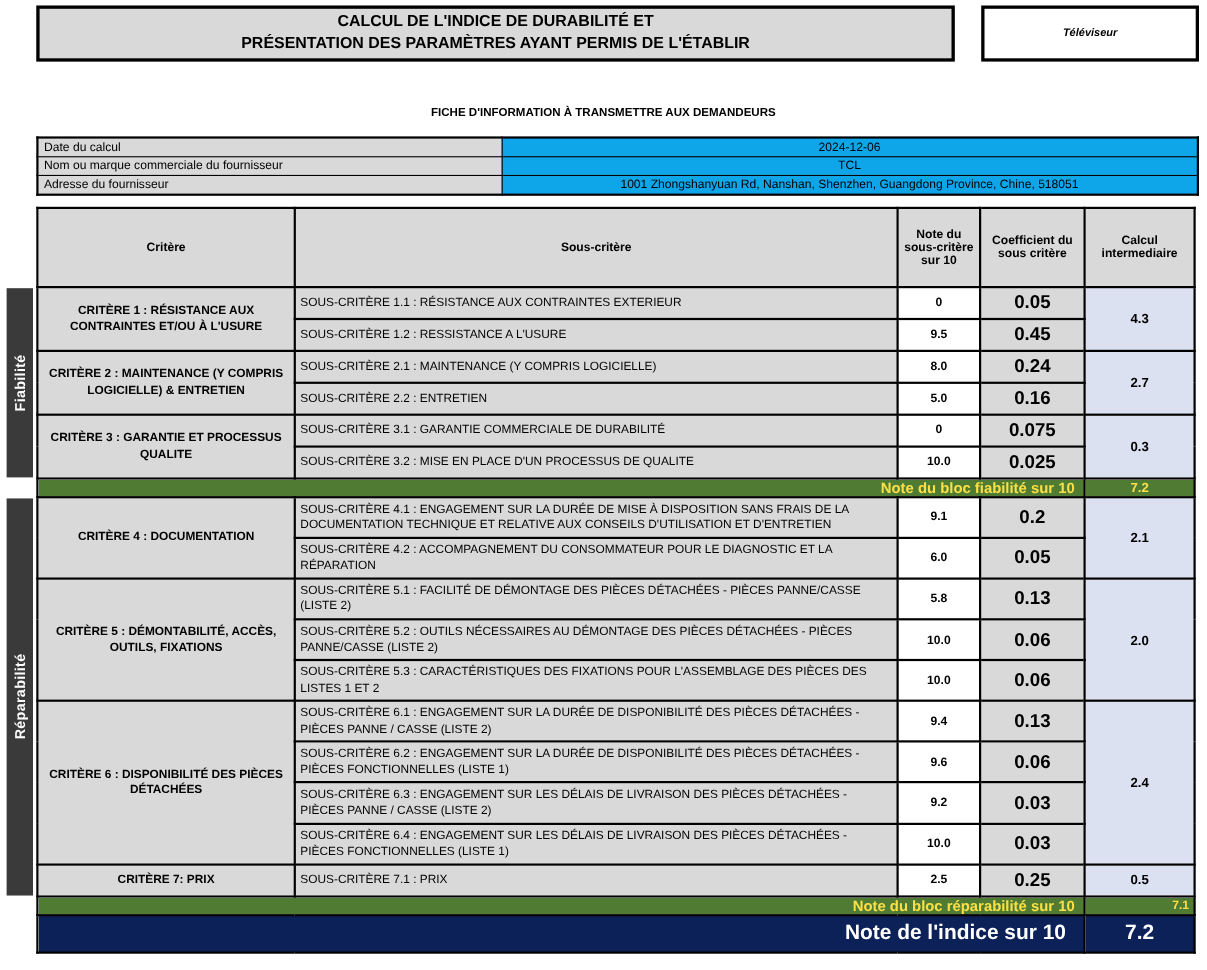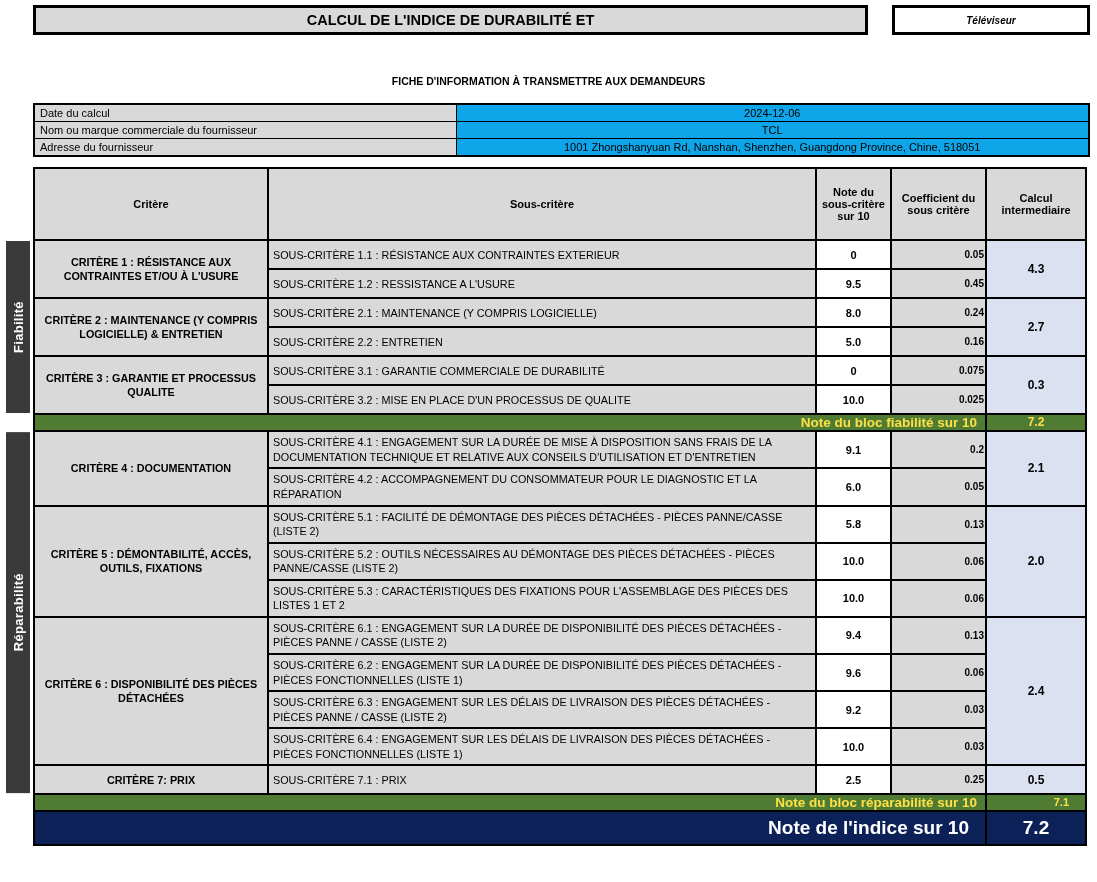--- a/index.html
+++ b/index.html
@@ -30,43 +30,44 @@
   .info-table td.info-label{width:422px;background:var(--gray);text-align:left;}
   .info-table td.info-value{background:#0ea5e9;text-align:center;}
   
   .main-area{position:relative;margin:10px 0 0 6px;}
   .main-table{border-collapse:collapse;table-layout:fixed;width:1052px;margin-left:27px;}
   .main-table th,.main-table td{border:2px solid #000;overflow:hidden;}
   .main-table thead th{background:var(--gray);font-size:11px;font-weight:bold;height:72px;padding:2px;}
   td.crit{background:var(--gray);font-weight:bold;font-size:10.8px;text-align:center;padding:2px 8px;line-height:1.35;}
   td.sub{background:var(--gray);font-size:10.8px;font-weight:normal;text-align:left;padding:3px 4px;line-height:1.35;height:29px;}
   td.note{background:#fff;font-weight:bold;font-size:11px;text-align:center;}
-  td.coef{background:var(--gray);font-weight:bold;font-size:10px;text-align:right;}
+  td.coef{background:var(--gray);font-weight:bold;font-size:17px;text-align:center;}
   td.calc{background:var(--lav);font-weight:bold;font-size:12px;text-align:center;}
   tr.block-note td{background:var(--green);color:#fde047;font-weight:bold;height:15px;padding:0;line-height:15px;}
   tr.block-note td.bn-label{text-align:right;font-size:13.5px;padding-right:8px;}
   tr.block-note td.bn-value{text-align:center;font-size:12px;}
-  tr.block-note td.bn-value.right{text-align:right;padding-right:16px;font-size:11px;}
+  tr.block-note td.bn-value.right{text-align:right;padding-right:4px;font-size:11px;}
   tr.final-row td{background:var(--navy);color:#fff;font-weight:bold;height:34px;}
   tr.final-row td.fin-label{text-align:right;font-size:19px;padding-right:16px;}
   tr.final-row td.fin-value{text-align:center;font-size:19px;}
   
   .band{
     position:absolute;left:0;width:24px;background:var(--band);color:#fff;
     font-weight:bold;font-size:13px;letter-spacing:.3px;
     display:flex;align-items:center;justify-content:center;
     writing-mode:vertical-rl;transform:rotate(180deg);
   }
 </style>
 </head>
 <body>
 
 <div class="top-header">
   <div class="title-box">
     <div>CALCUL DE L'INDICE DE DURABILITÉ ET</div>
+    <div>PRÉSENTATION DES PARAMÈTRES AYANT PERMIS DE L'ÉTABLIR</div>
   </div>
   <div class="product-box">
     <span>Téléviseur</span>
   </div>
 </div>
 
 <div class="subtitle">FICHE D'INFORMATION À TRANSMETTRE AUX DEMANDEURS</div>
 
 <table class="info-table">
   <tbody id="info-body">

